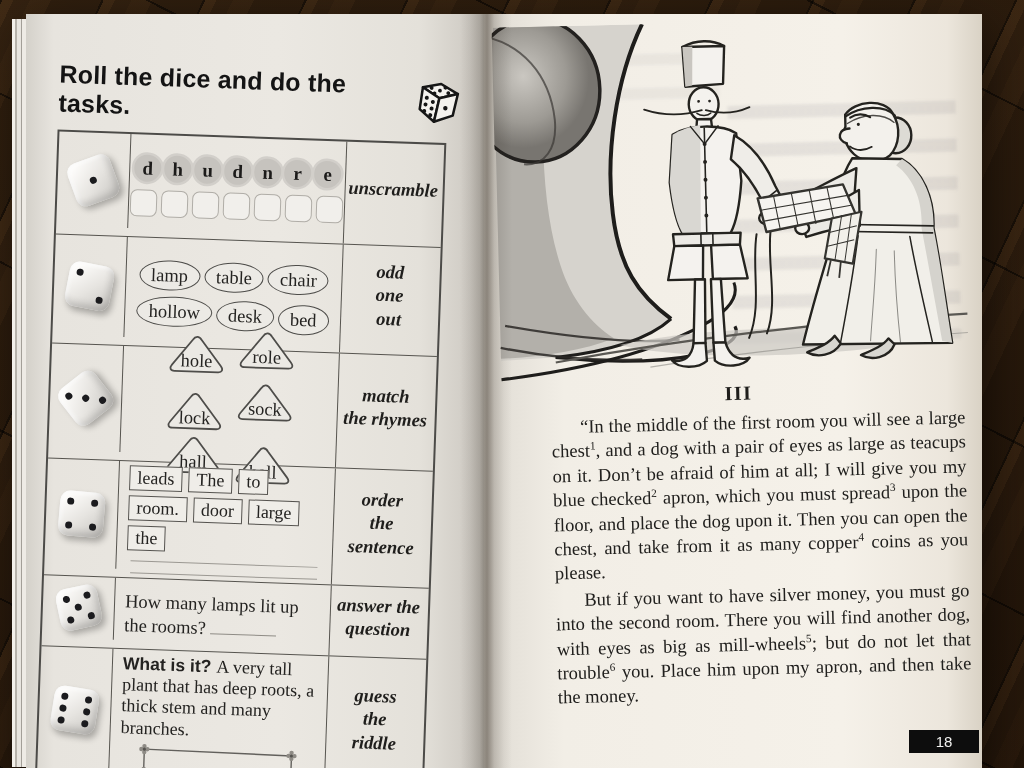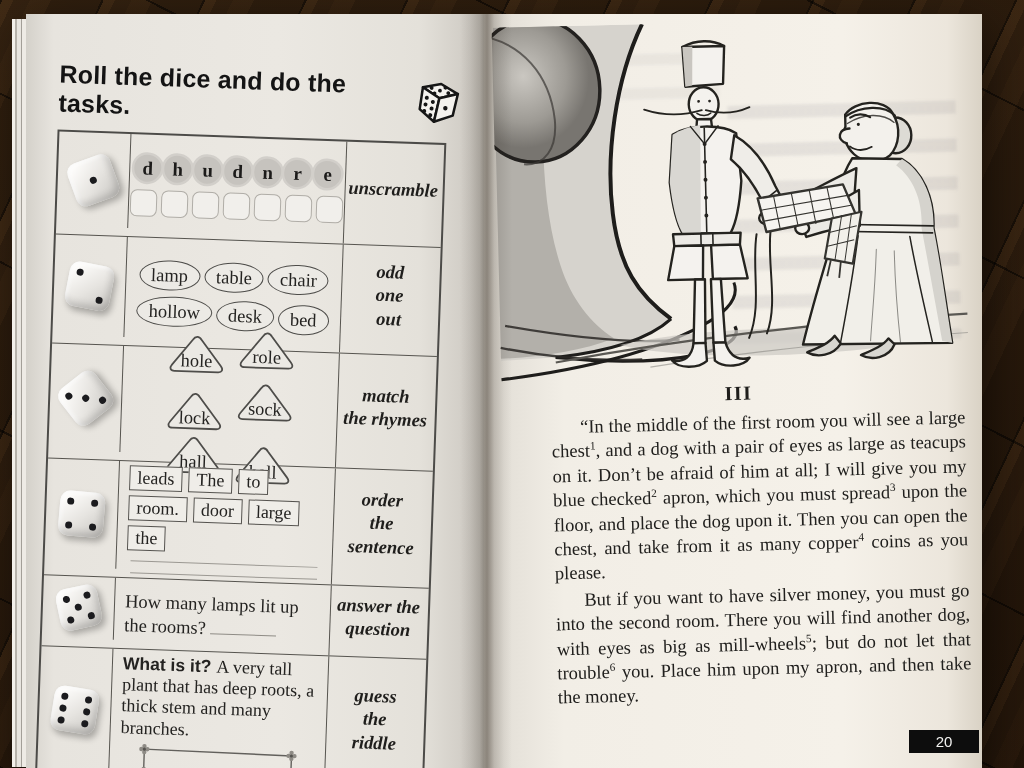--- a/index.html
+++ b/index.html
@@ -438,19 +438,19 @@
         </svg>
 
         <div class="chapter">III</div>
 
         <p class="para"><span>“In the middle of the first room you will see a large chest</span><sup>1</sup><span>, and a dog with a pair of eyes as large as teacups on it. Don’t be afraid of him at all; I will give you my blue checked</span><sup>2</sup><span> apron, which you must spread</span><sup>3</sup><span> upon the floor, and place the dog upon it. Then you can open the chest, and take from it as many copper</span><sup>4</sup><span> coins as you please.</span></p>
 
         <p class="para"><span>But if you want to have silver money, you must go into the second room. There you will find another dog, with eyes as big as mill-wheels</span><sup>5</sup><span>; but do not let that trouble</span><sup>6</sup><span> you. Place him upon my apron, and then take the money.</span></p>
       </div>
 
       <div class="pagenum-bar bar-right">
-          <span>20</span>
+          <span>18</span>
         </div>
     </div>
 
     <div class="gutter"></div>
   </div>
 </div>
 
 </body></html>

